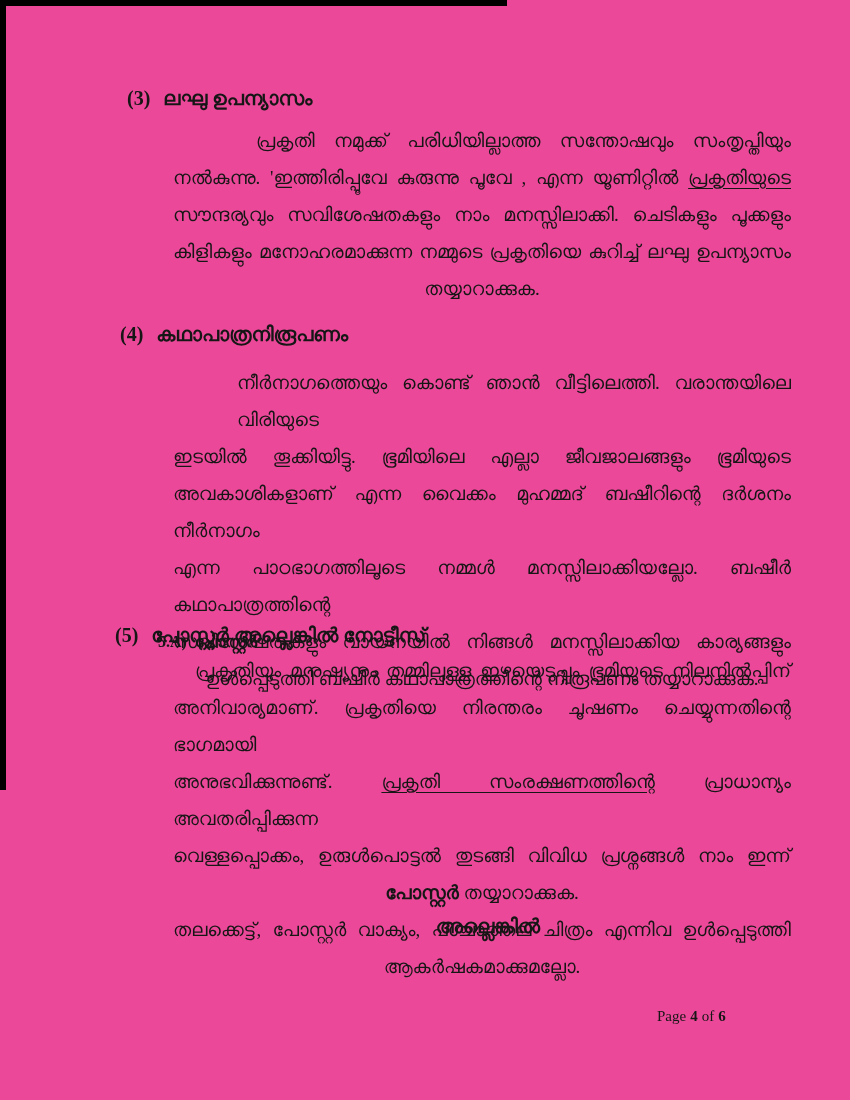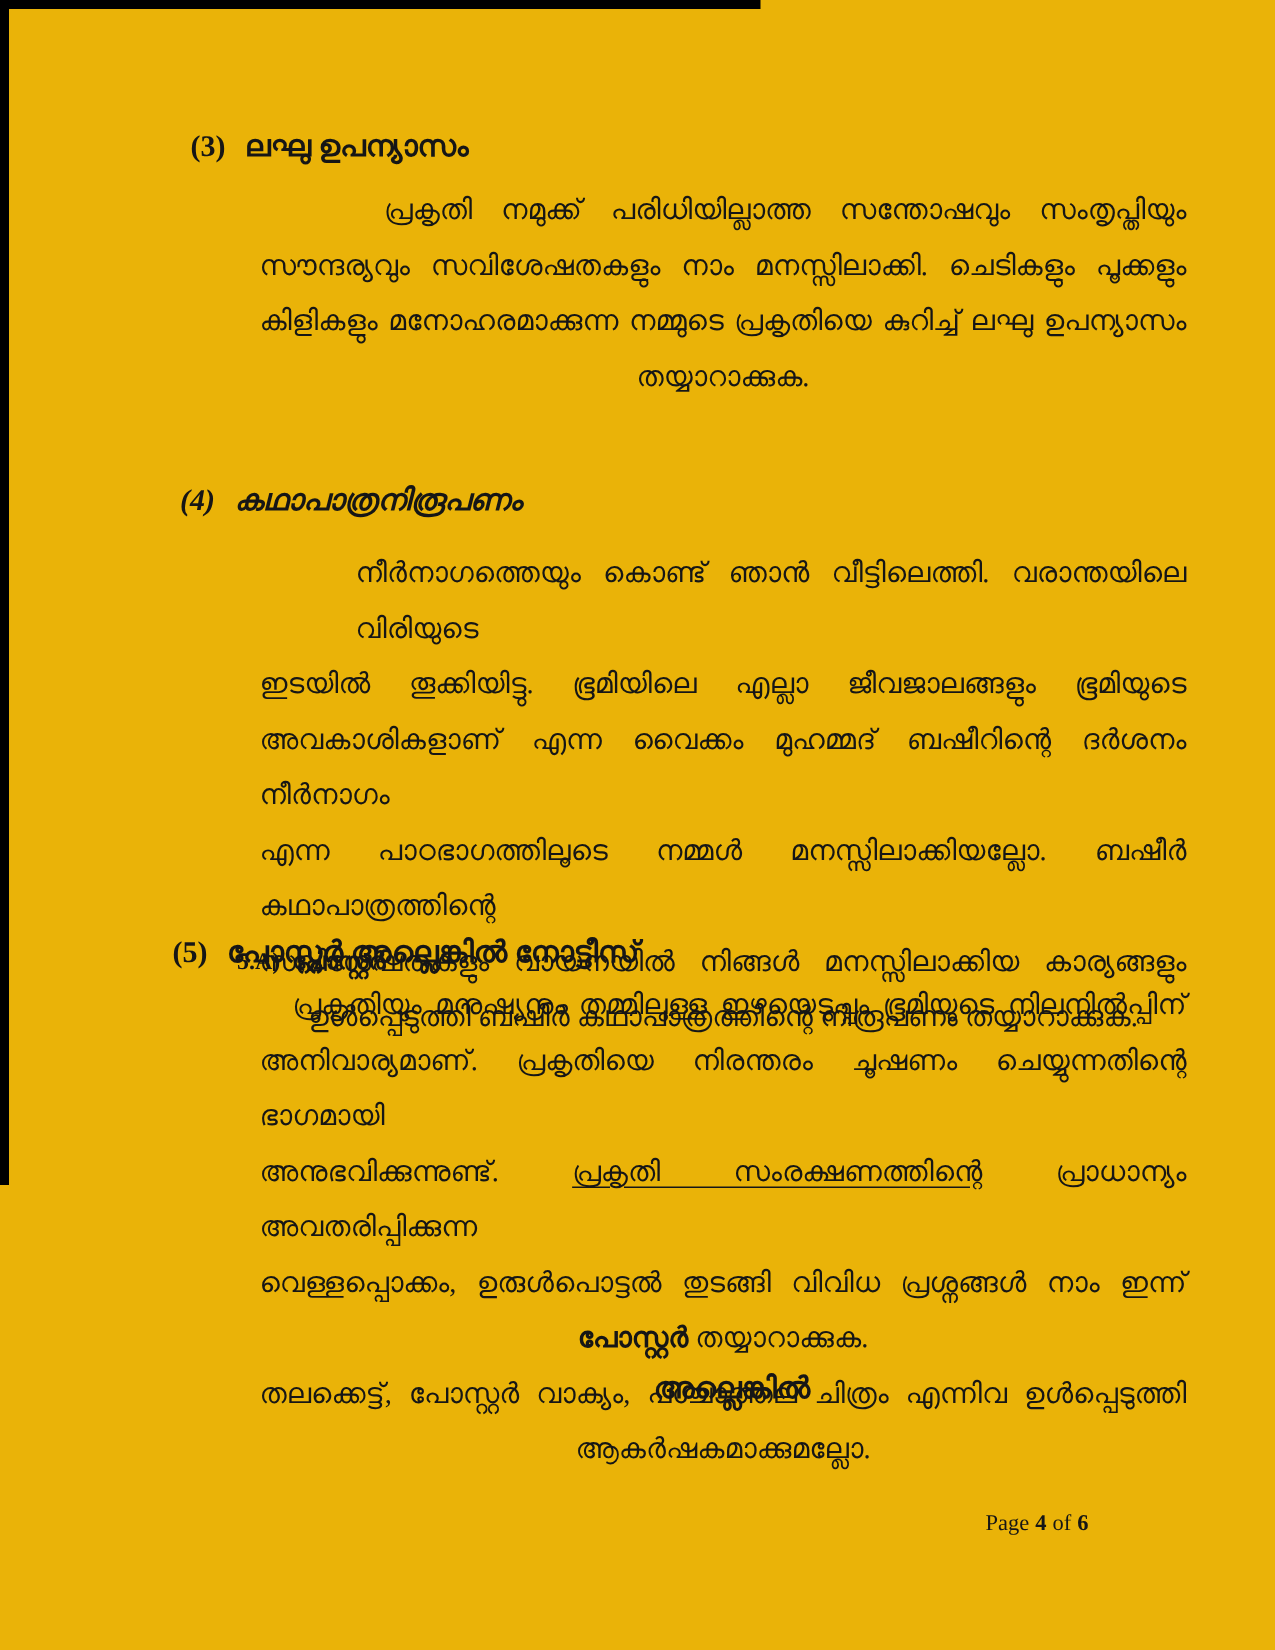--- a/index.html
+++ b/index.html
@@ -1,34 +1,34 @@
 <!DOCTYPE html>
 <html lang="ml"><head>
 <meta charset="utf-8">
 <style>
   * { margin: 0; padding: 0; box-sizing: border-box; }
   html, body { background: #ffffff; }
   .page {
     position: relative;
     width: 850px;
     height: 1100px;
-    background: #eab308;
+    background: #ec4899;
     font-family: "Liberation Serif", "DejaVu Serif", serif;
     color: #161616;
     overflow: hidden;
   }
   
   .scan-top  { position: absolute; left: 0; top: 0; width: 507px; height: 6px; background: #000; }
   .scan-left { position: absolute; left: 0; top: 0; width: 6px; height: 790px; background: #000; }
 
   
   .qhead { position: absolute; font-weight: bold; font-size: 20px; line-height: 28px; white-space: nowrap; }
   .qhead .qnum { display: inline-block; margin-right: 13px; }
   .h3 { left: 127px; top: 84px; }
-  .h4 { left: 120px; top: 320px; font-style: italic; }
+  .h4 { left: 120px; top: 320px; }
   .h5 { left: 115px; top: 621px; }
   .hsub { position: absolute; left: 158px; top: 629px; font-weight: bold; font-size: 16px; line-height: 26px; white-space: nowrap; }
   .hsub .subnum { display: inline-block; margin-right: 8px; }
 
   
   .para { position: absolute; width: 618px; font-size: 19px; line-height: 37px; }
   .p1 { left: 173px; top: 122px; }
   .p2 { left: 173px; top: 364px; }
   .p3 { left: 173px; top: 652px; }
   .line { text-align: center; }
@@ -58,20 +58,21 @@
 <div class="page">
 
   <div class="scan-top"></div>
   <div class="scan-left"></div>
 
   <div class="qhead h3">
     <span class="qnum">(3)</span><span>ലഘു ഉപന്യാസം</span>
   </div>
   <div class="para p1">
     <div class="line just ind83">പ്രകൃതി നമുക്ക് പരിധിയില്ലാത്ത സന്തോഷവും സംതൃപ്തിയും</div>
+    <div class="line just"><span>നൽകുന്നു. 'ഇത്തിരിപ്പൂവേ കുരുന്നു പൂവേ , എന്ന യൂണിറ്റിൽ </span><span class="ul">പ്രകൃതിയുടെ</span></div>
     <div class="line just">സൗന്ദര്യവും സവിശേഷതകളും നാം മനസ്സിലാക്കി. ചെടികളും പൂക്കളും</div>
     <div class="line just">കിളികളും മനോഹരമാക്കുന്ന നമ്മുടെ പ്രകൃതിയെ കുറിച്ച് ലഘു ഉപന്യാസം</div>
     <div class="line">തയ്യാറാക്കുക.</div>
   </div>
 
   <div class="qhead h4">
     <span class="qnum">(4)</span><span>കഥാപാത്രനിരൂപണം</span>
   </div>
   <div class="para p2">
     <div class="line just ind64">നീർനാഗത്തെയും കൊണ്ട് ഞാൻ വീട്ടിലെത്തി. വരാന്തയിലെ വിരിയുടെ</div>

